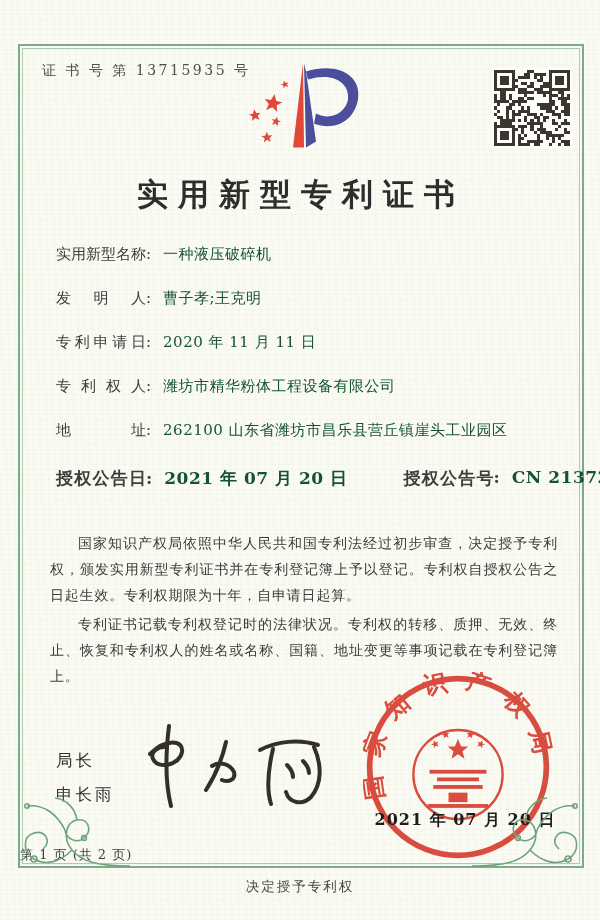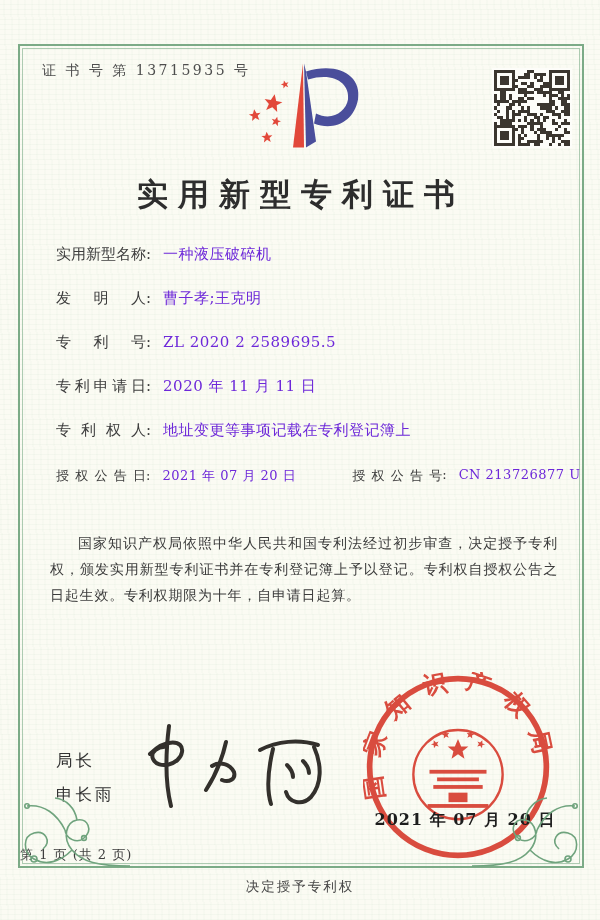--- a/index.html
+++ b/index.html
@@ -45,22 +45,22 @@
   }
   .fields{position:absolute;left:36px;top:200px;width:506px;}
   .row{margin-bottom:21px;font-size:15px;line-height:17px;color:#3d3d3d;white-space:nowrap;}
   .row.gap{margin-top:27px;}
   .lab{
     display:inline-block;width:90px;
     text-align:justify;text-align-last:justify;
     vertical-align:top;color:#3d3d3d;
   }
   .colon{margin-right:12px;}
-  .val{letter-spacing:.5px;color:#6d28d9;}
-  .grant{display:flex;margin-top:28px;font-size:13px;color:#3d3d3d;white-space:nowrap;}
+  .val{letter-spacing:.5px;color:#14532d;}
+  .grant{display:flex;margin-top:28px;font-size:17px;color:#3d3d3d;white-space:nowrap;font-weight:bold;}
   .grant .pair2{margin-left:56px;}
   .paras{
     position:absolute;left:30px;top:484px;width:508px;
     font-size:14px;line-height:26px;letter-spacing:.8px;color:#3c3c3c;
     text-align:justify;
   }
   .paras p{margin:0 0 3px 0;text-indent:2em;}
   .sign{position:absolute;left:36px;top:698px;font-size:16.5px;color:#333;letter-spacing:3px;line-height:34px;}
   .signature{position:absolute;left:100px;top:672px;width:235px;height:100px;}
   .seal{position:absolute;left:343px;top:626px;width:190px;height:190px;opacity:.9;}
@@ -443,41 +443,42 @@
     <div class="title">实用新型专利证书</div>
 
     <div class="fields">
       <div class="row">
         <span class="lab">实用新型名称</span><span class="colon">:</span><span class="val">一种液压破碎机</span>
       </div>
       <div class="row gap">
         <span class="lab">发明人</span><span class="colon">:</span><span class="val">曹子孝;王克明</span>
       </div>
       <div class="row gap">
-        <span class="lab">专利号</span><span class="colon">:</span><span class="val">ZL 2020 2 2589695.5</span>
-      </div>
-      <div class="row gap">
         <span class="lab">专利申请日</span><span class="colon">:</span><span class="val">2020 年 11 月 11 日</span>
       </div>
       <div class="row gap">
-        <span class="lab">专利权人</span><span class="colon">:</span><span class="val">地址变更等事项记载在专利登记簿上</span>
+        <span class="lab">专利权人</span><span class="colon">:</span><span class="val">潍坊市精华粉体工程设备有限公司</span>
+      </div>
+      <div class="row gap">
+        <span class="lab">地址</span><span class="colon">:</span><span class="val">262100 山东省潍坊市昌乐县营丘镇崖头工业园区</span>
       </div>
 
       <div class="grant">
         <span class="pair1">
           <span class="lab">授权公告日</span><span class="colon">:</span><span class="val">2021 年 07 月 20 日</span>
         </span>
         <span class="pair2">
           <span class="lab">授权公告号</span><span class="colon">:</span><span class="val">CN 213726877 U</span>
         </span>
       </div>
     </div>
 
     <div class="paras">
       <p>国家知识产权局依照中华人民共和国专利法经过初步审查，决定授予专利权，颁发实用新型专利证书并在专利登记簿上予以登记。专利权自授权公告之日起生效。专利权期限为十年，自申请日起算。</p>
+      <p>专利证书记载专利权登记时的法律状况。专利权的转移、质押、无效、终止、恢复和专利权人的姓名或名称、国籍、地址变更等事项记载在专利登记簿上。</p>
     </div>
 
     <div class="sign">
       <div>局长</div>
       <div>申长雨</div>
     </div>
 
     <svg class="signature" viewBox="0 0 235 100">
       <g fill="none" stroke="#33302c" stroke-width="4" stroke-linecap="round">
         <path d="M30 36 C46 20 64 22 62 34 C60 47 38 52 33 41 C30 34 38 28 47 29"></path>

